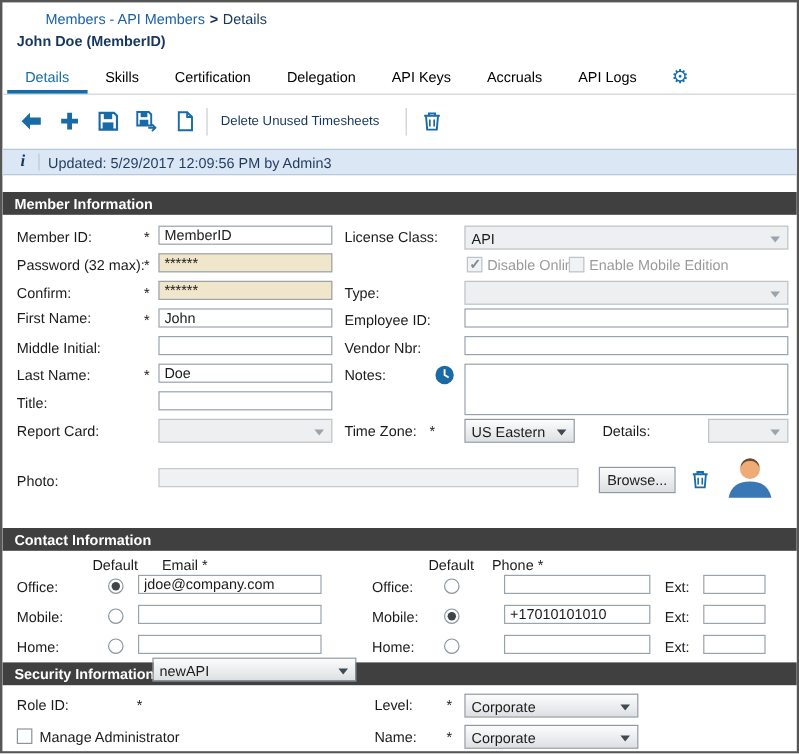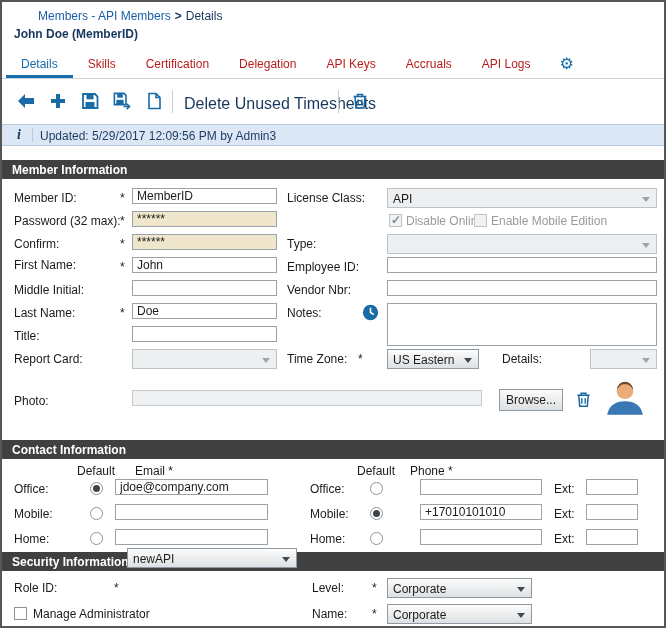--- a/index.html
+++ b/index.html
@@ -6,26 +6,26 @@
   body{margin:0;background:#fff;font-family:"Liberation Sans",sans-serif;}
   .window{position:relative;width:666px;height:628px;border:2px solid #565656;background:#fff;overflow:hidden;}
   .lbl{position:absolute;font-size:12px;color:#1b1b1b;white-space:nowrap;}
   .lbl.gray{color:#9a9a9a;}
   .req{position:absolute;font-size:12px;color:#1b1b1b;}
   .breadcrumb{position:absolute;left:12px;top:7px;font-size:12px;color:#17365d;white-space:nowrap;margin-left:24px;}
   .breadcrumb .link{color:#1b5fa8;margin-right:4px;}
   .breadcrumb .sep{margin-right:4px;font-weight:bold;}
   .page-title{position:absolute;left:12px;top:25px;font-size:12px;font-weight:bold;color:#17365d;}
   .tabstrip{position:absolute;left:0;top:46px;width:100%;height:31px;border-bottom:1px solid #cdd3d8;display:flex;align-items:stretch;padding-left:4px;}
-  .tab{font-size:12px;color:#b91c1c;padding:9px 15px 0;border-bottom:3px solid transparent;}
+  .tab{font-size:12px;color:#000000;padding:9px 15px 0;border-bottom:3px solid transparent;}
   .tab.active{color:#176cab;border-bottom-color:#176cab;}
   .tab-gear{font-size:16px;color:#176cab;padding:6px 14px 0;}
   .tbi{position:absolute;top:89px;width:20px;height:20px;}
   .tbsep{position:absolute;top:88px;width:1px;height:23px;background:#c9ced2;}
-  .tblabel{position:absolute;top:93px;font-size:16px;color:#17365d;white-space:nowrap;}
+  .tblabel{position:absolute;top:93px;font-size:11px;color:#17365d;white-space:nowrap;}
   .infobar{position:absolute;left:0;top:122px;width:100%;height:22px;background:#dbe7f4;border-top:1px solid #b7c9dc;border-bottom:1px solid #b7c9dc;}
   .info-i{position:absolute;left:15px;top:2px;font-family:"Liberation Serif",serif;font-style:italic;font-weight:bold;font-size:14px;color:#17365d;}
   .infodiv{position:absolute;left:30px;top:3px;width:1px;height:14px;background:#b7c9dc;}
   .infotext{position:absolute;left:38px;top:4px;font-size:12px;color:#1f3a5f;}
   .sect{position:absolute;left:0;width:100%;height:19px;background:#404040;color:#fff;font-size:12px;font-weight:bold;padding:3px 0 0 10px;}
   .inp{position:absolute;height:16px;border:1px solid #99a3ac;background:#fff;font-family:"Liberation Sans",sans-serif;font-size:12px;padding:0 4px;color:#1b1b1b;}
   .inp.tan{background:#efe6cb;}
   .inp.dis{background:#f0f1f2;border-color:#c3c9ce;}
   textarea.inp{resize:none;padding-top:2px;}
   .select{position:absolute;height:20px;border:1px solid #8f99a2;background:linear-gradient(#fcfcfc,#dde0e2);font-size:12px;color:#1b1b1b;padding:3px 18px 0 5px;overflow:hidden;white-space:nowrap;}

